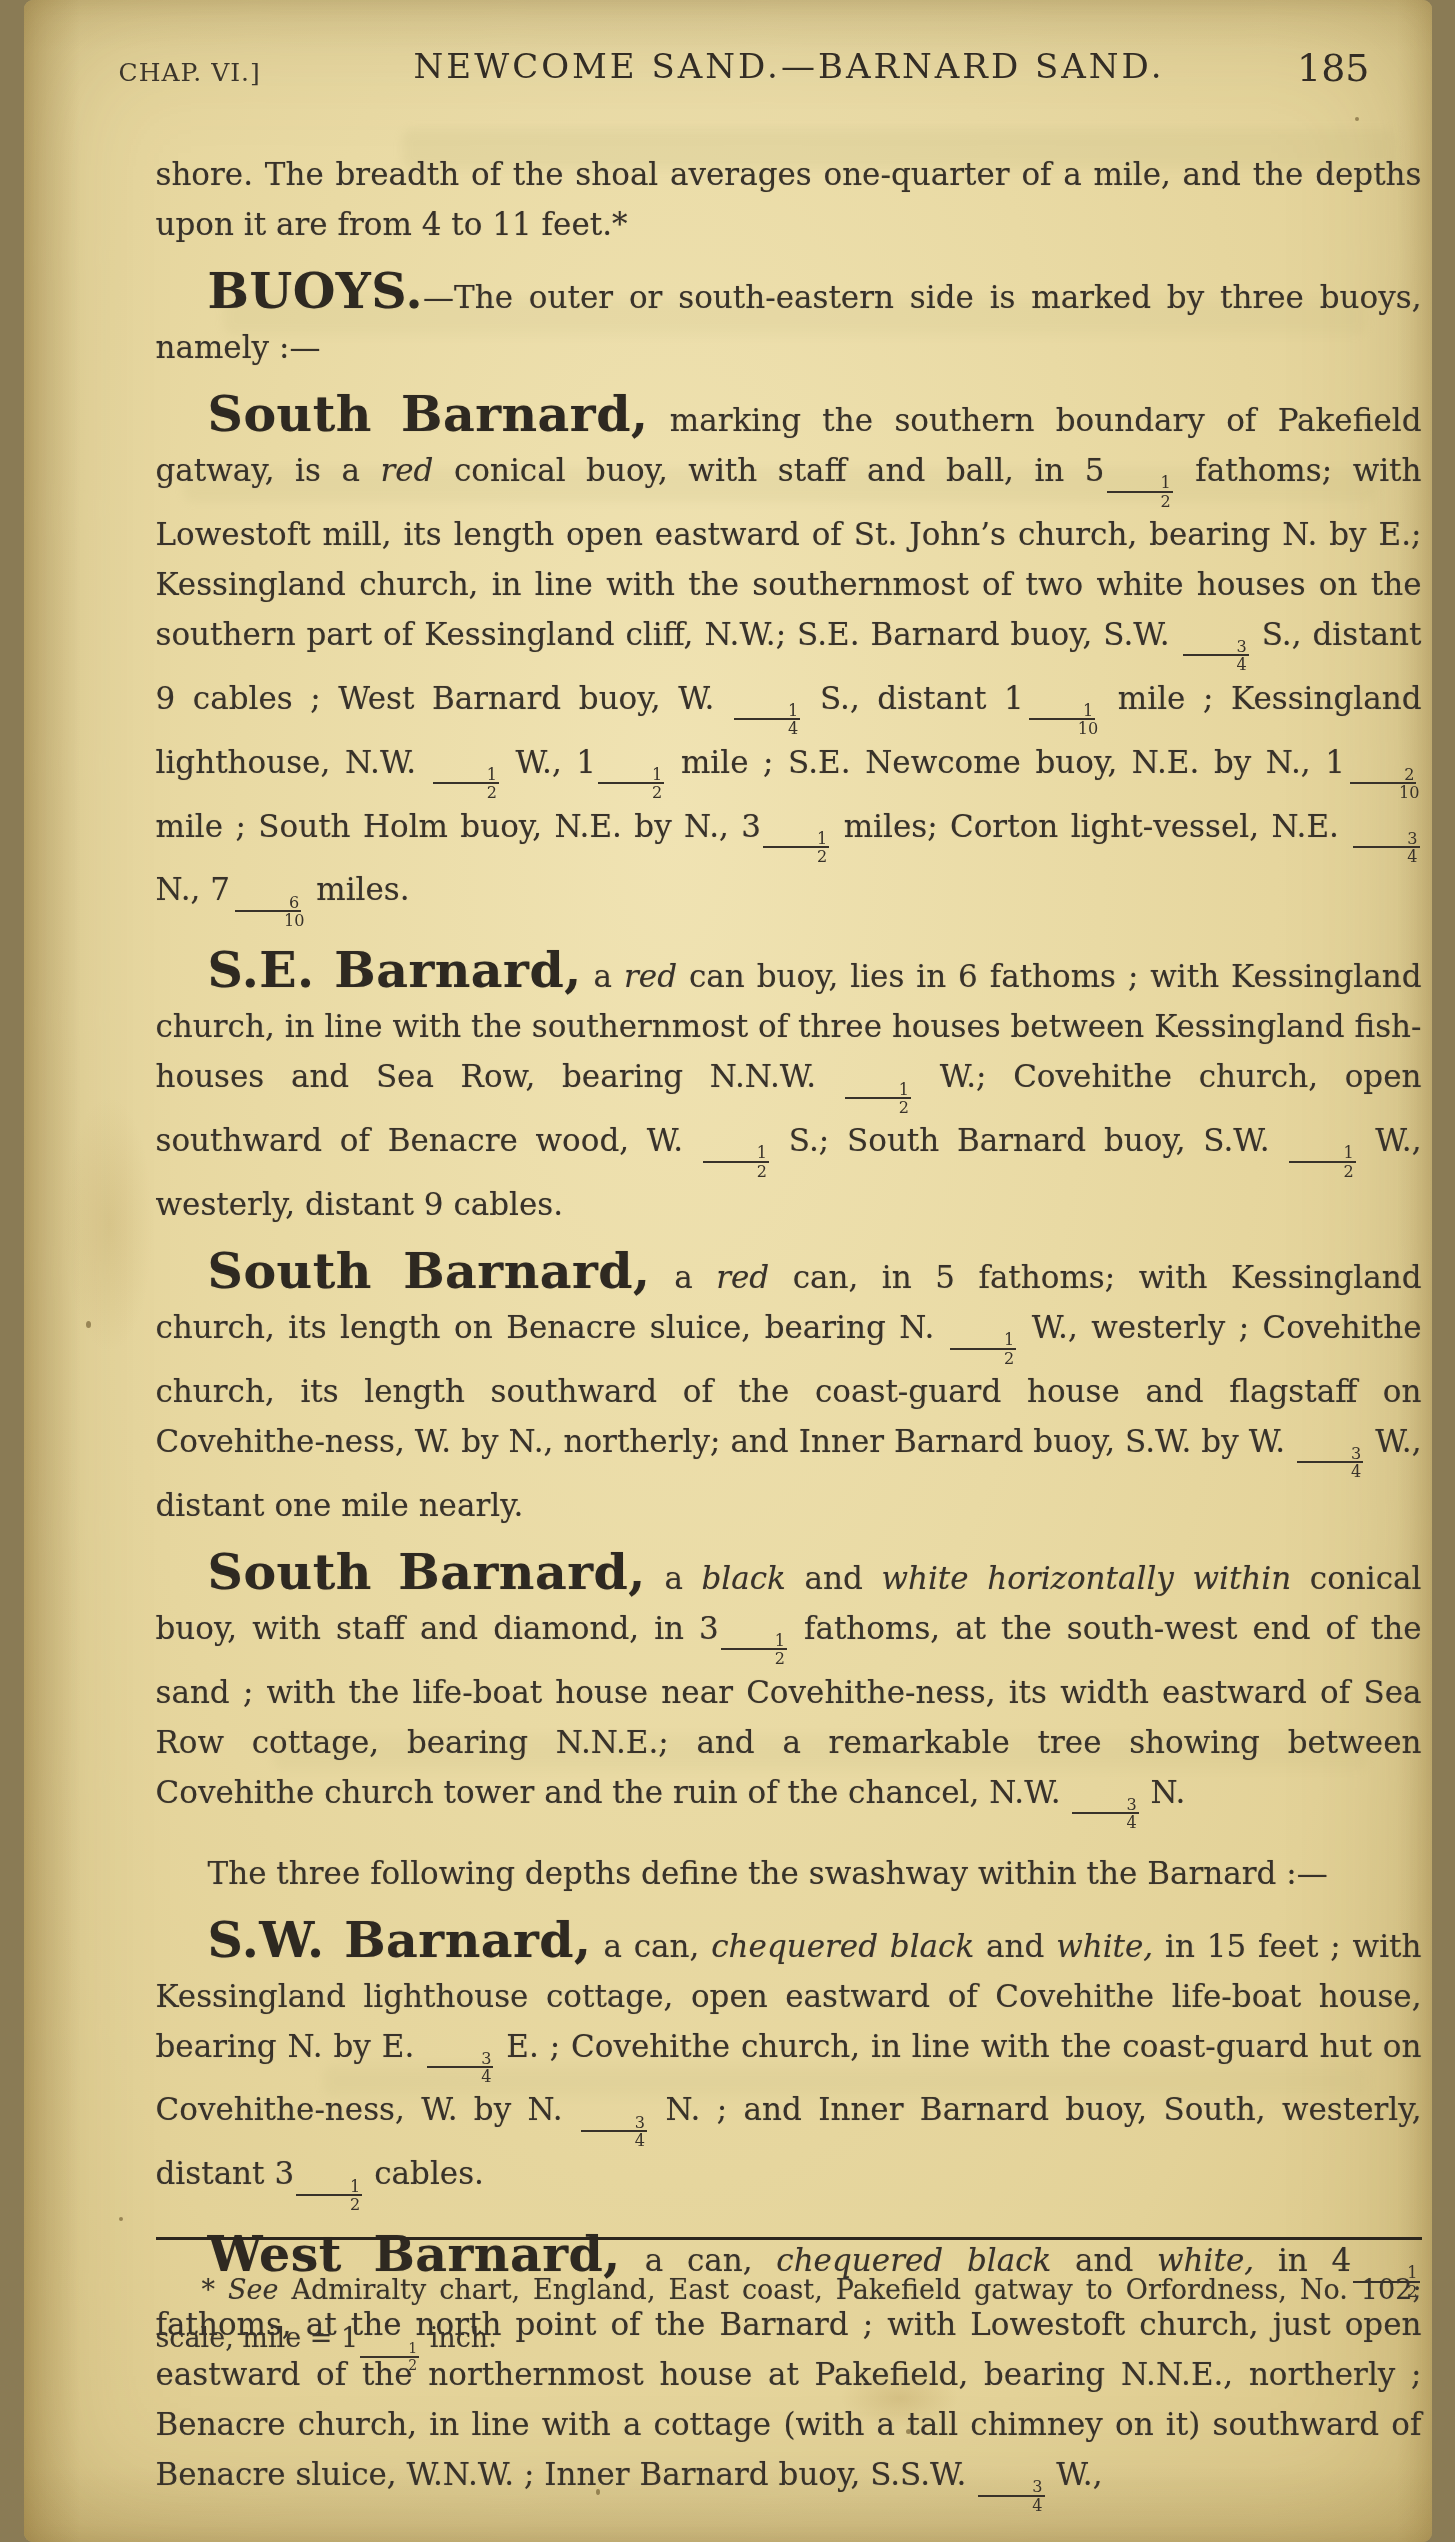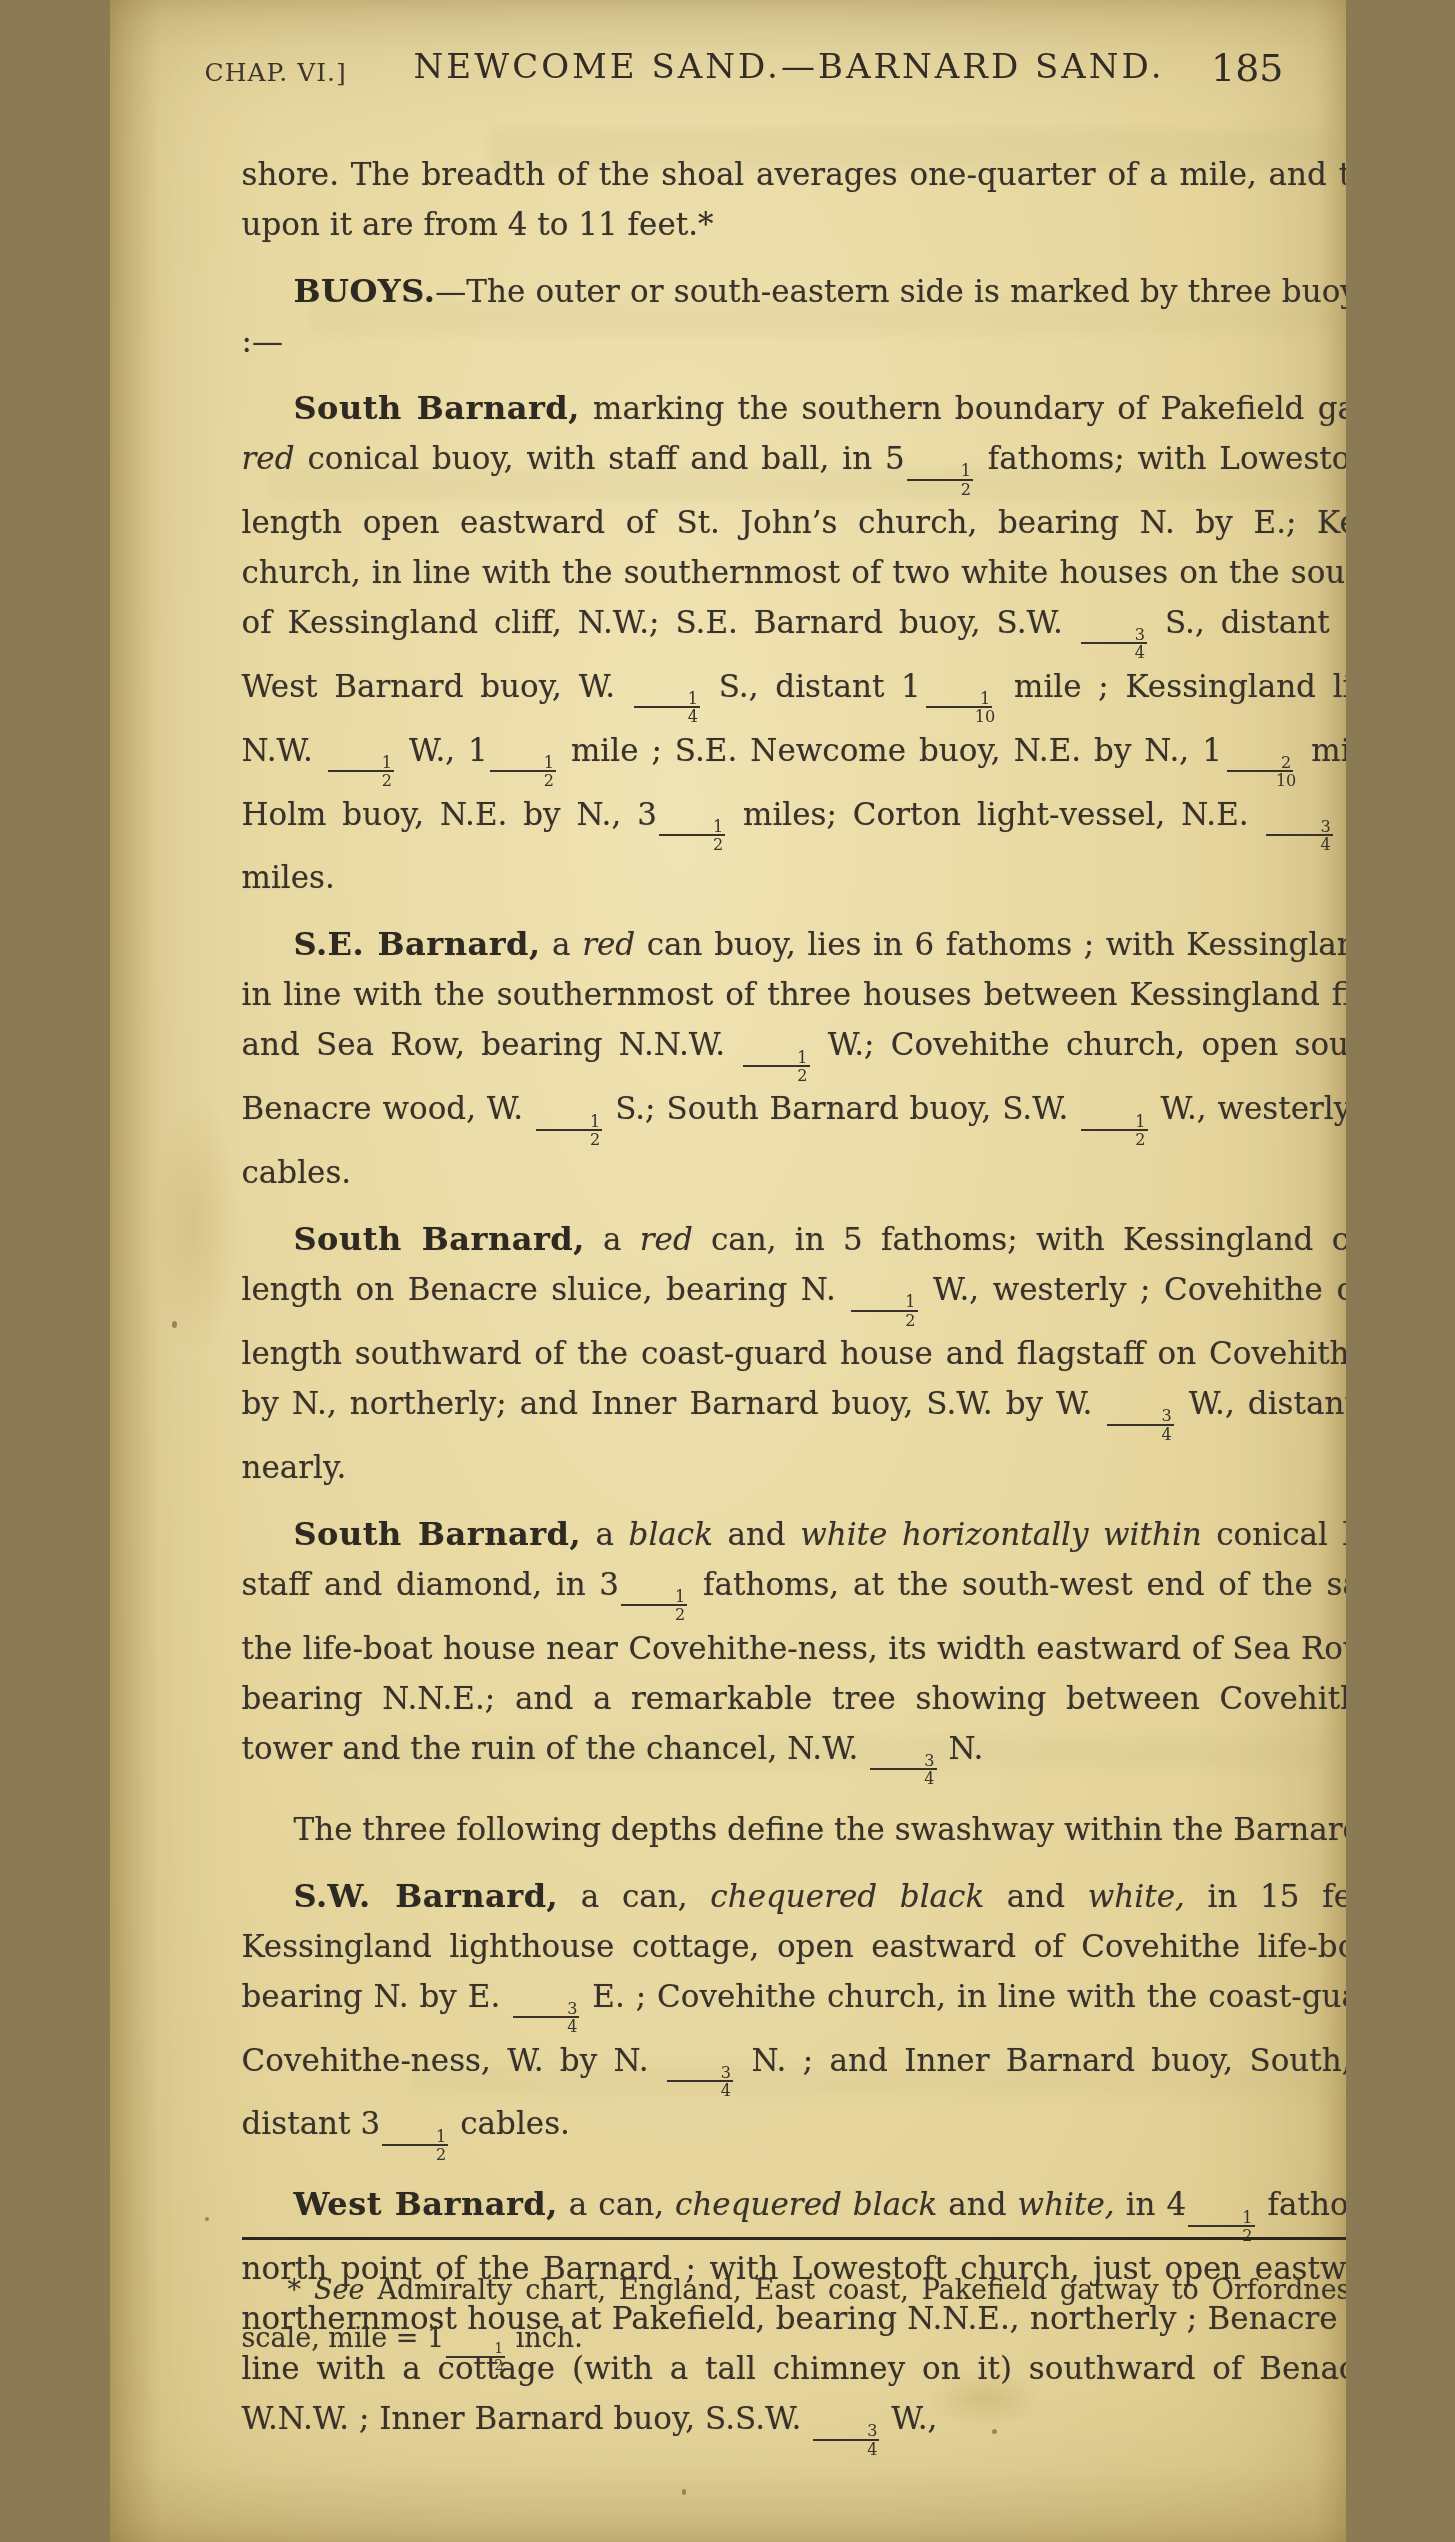--- a/index.html
+++ b/index.html
@@ -1,25 +1,26 @@
 <!DOCTYPE html>
 <html><head>
 <meta charset="utf-8">
 <style>
   html,body{margin:0;padding:0;background:#8a7b55;}
   .page{
     position:relative;
-    width:1236px;height:2542px;
+    width:1408px;height:2542px;
     margin:0 auto;
     overflow:hidden;
     background:
       radial-gradient(ellipse at 46% 32%, #f0e3b3 0%, #e9daa4 40%, #e3d298 72%, #d9c586 100%);
     box-shadow: inset 0 0 139px rgba(110,85,30,.30), inset 0 0 22px rgba(110,85,30,.18);
     font-family:"DejaVu Serif","Liberation Serif",serif;
     color:#38322a;
+    border-radius:9px;
   }
   
   .page::before{
     content:"";position:absolute;inset:0;pointer-events:none;
     background:
       linear-gradient(90deg, rgba(130,100,40,.30) 0%, rgba(130,100,40,0) 4%),
       linear-gradient(270deg, rgba(130,100,40,.16) 0%, rgba(130,100,40,0) 2.5%),
       linear-gradient(0deg, rgba(130,100,40,.14) 0%, rgba(130,100,40,0) 3%),
       linear-gradient(180deg, rgba(130,100,40,.10) 0%, rgba(130,100,40,0) 2%);
   }
@@ -41,21 +42,21 @@
   .body-text{
     position:absolute;top:149px;left:132px;width:1266px;
     font-size:31px;line-height:50px;
     text-align:justify;text-align-last:left;
     color:#38322a;
     text-shadow:0 0 1px rgba(56,50,42,.35);
   }
   .para{margin:0 0 17px 0;}
   .para.indent{text-indent:52px;}
   .para.noindent{text-indent:0;}
-  .phead{font-weight:bold;font-size:32px;letter-spacing:0.5px;color:#2e2921;}
+  .phead{font-weight:bold;font-size:49px;letter-spacing:0.5px;color:#2e2921;}
   .para i{font-style:italic;}
   .frac{
     display:inline-flex;flex-direction:column;align-items:center;
     font-size:.52em;line-height:.95;vertical-align:-.45em;margin:0 2px;
     text-shadow:none;
   }
   .frac .fn{border-bottom:2px solid currentColor;padding:0 2px;}
   .frac .fd{padding-top:1px;}
 
   .footnote-block{position:absolute;left:132px;width:1266px;top:2237px;}

